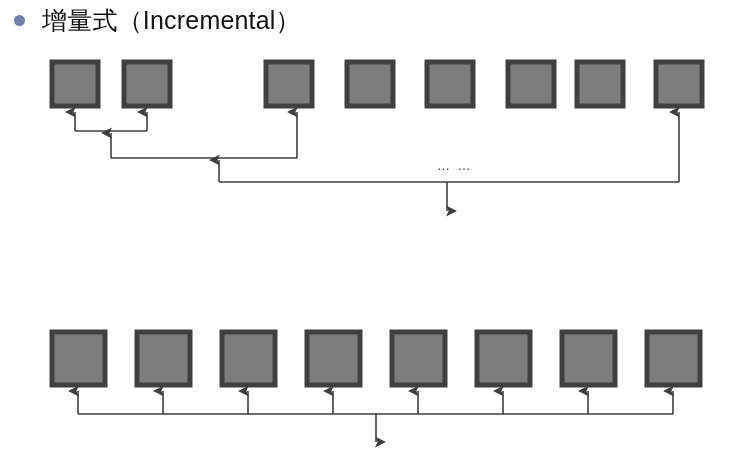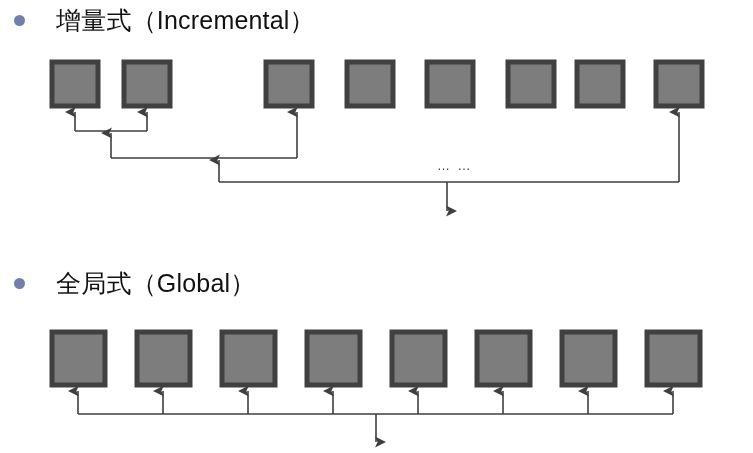--- a/index.html
+++ b/index.html
@@ -18,21 +18,20 @@
     position: absolute;
     left: 0; top: 0;
     width: 753px;
     height: 453px;
   }
   .heading {
     position: absolute;
     display: flex;
     align-items: center;
     white-space: nowrap;
-    gap: 14px;
   }
   .bullet-dot {
     width: 11px;
     height: 11px;
     border-radius: 50%;
     background: #7080a8;
     margin-right: 17px;
     flex: 0 0 auto;
   }
   .heading-text {
@@ -66,24 +65,20 @@
 </head>
 <body>
 
 <div class="slide">
 
   <div class="heading" id="heading-incremental">
     <span class="bullet-dot"></span>
     <span class="heading-text">增量式（Incremental）</span>
   </div>
 
-  <div class="heading" id="heading-global">
-    <span class="bullet-dot"></span>
-    <span class="heading-text">全局式（Global）</span>
-  </div>
 
   <div class="ellipsis-label" id="ellipsis-incremental">… …</div>
 
   <svg class="diagram-svg" width="753" height="453" viewBox="0 0 753 453">
     <defs>
       <marker id="arrow-up" markerWidth="12" markerHeight="12" refX="6" refY="10" orient="auto-start-reverse" markerUnits="userSpaceOnUse">
         <path d="M6,0 L11.5,11 L6,8.4 L0.5,11 Z" fill="#3f3f3f"></path>
       </marker>
     </defs>
 

